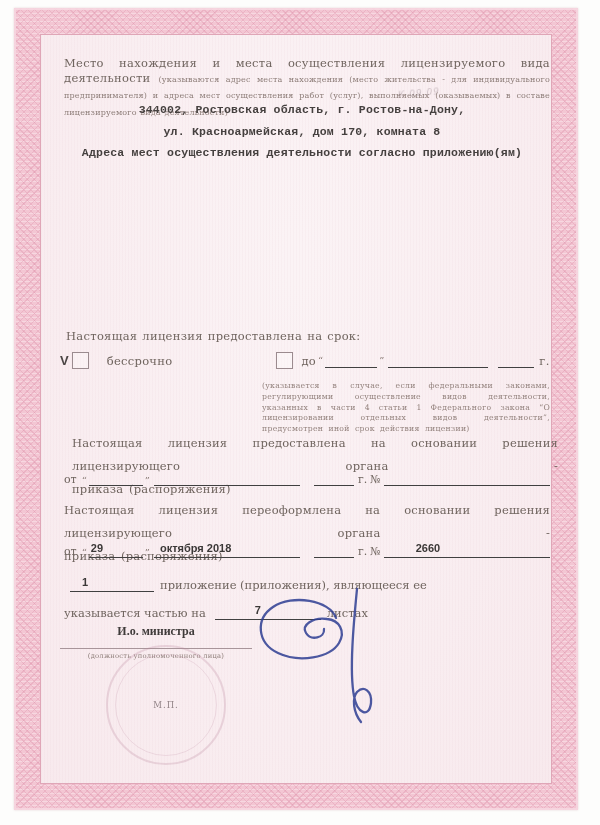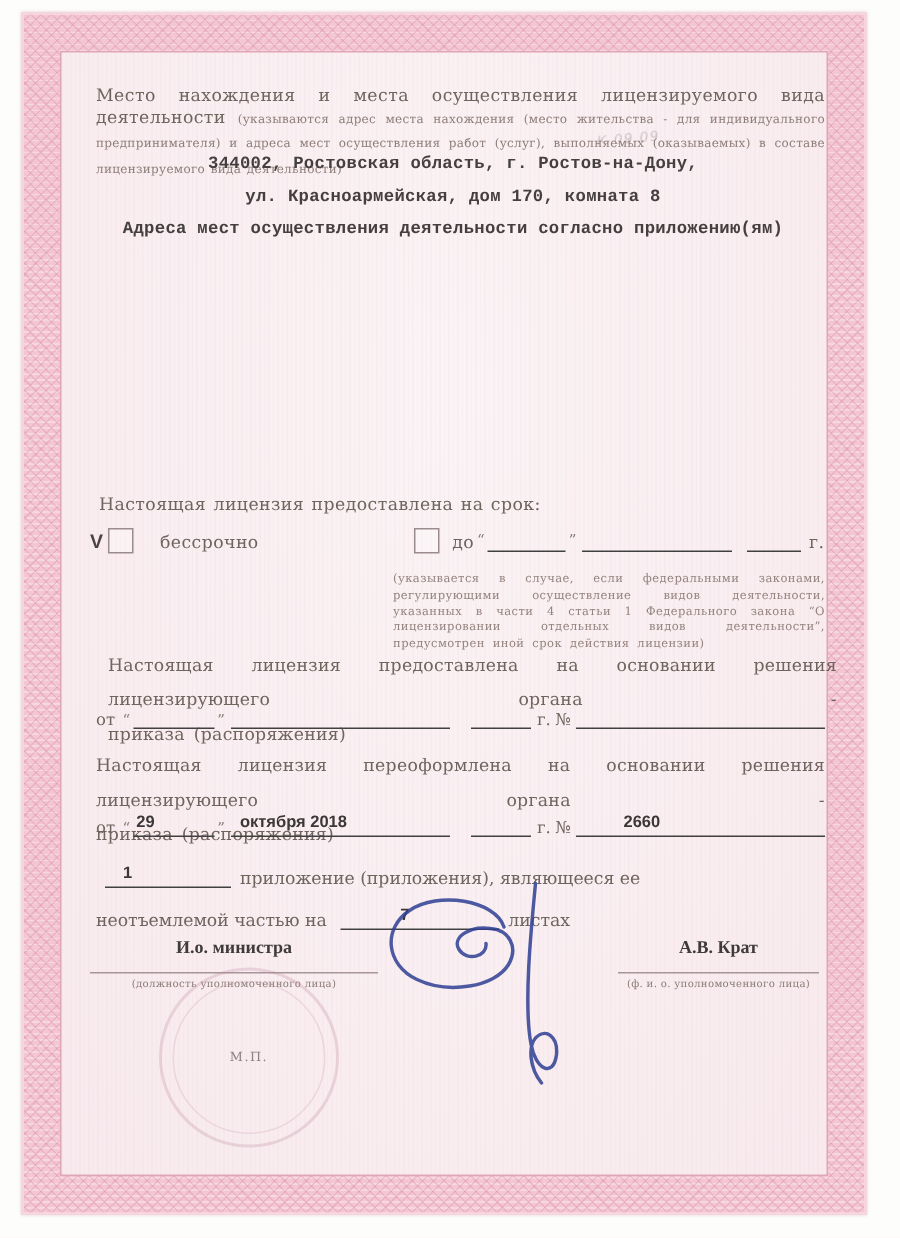--- a/index.html
+++ b/index.html
@@ -154,36 +154,31 @@
   </div>
 
   <div class="row ab" style="left:64px;top:570px;width:486px;height:22px;">
     <span class="blank" style="width:84px;margin:0 6px;">
       <span class="fill" style="left:12px;">1</span>
     </span>
     <span class="flab" style="font-size:11.5px;">приложение (приложения), являющееся ее</span>
   </div>
 
   <div class="row ab" style="left:64px;top:598px;width:486px;height:22px;">
-    <span class="flab" style="font-size:11.5px;">неотъемлемой частью на</span>
+    <span class="flab" style="font-size:11.5px;">указывается частью на</span>
     <span class="blank" style="width:106px;margin:0 6px;">
       <span class="fill" style="left:40px;">7</span>
     </span>
     <span class="flab" style="font-size:11.5px;">листах</span>
   </div>
 
   <div class="sigcol" style="left:60px;top:624px;width:192px;">
     <div class="signame">И.о. министра</div>
     <div class="sigline"></div>
     <div class="sigcap">(должность уполномоченного лица)</div>
-  </div>
-  <div class="sigcol" style="left:412px;top:624px;width:134px;">
-    <div class="signame">А.В. Крат</div>
-    <div class="sigline"></div>
-    <div class="sigcap">(ф. и. о. уполномоченного лица)</div>
   </div>
 
   <svg class="ab" style="left:240px;top:586px;" width="170" height="150" viewBox="0 0 170 150">
     <g fill="none" stroke="#2e3e93" stroke-width="2.3" stroke-linecap="round" opacity="0.85">
       <path d="M96,32 C90,14 52,8 33,21 C15,33 17,57 38,67 C59,77 90,72 99,57 C106,45 99,34 87,33 C73,31 61,39 66,47 C71,55 85,52 84,43"></path>
       <path d="M117,3 C114,34 109,84 114,110 C117,127 129,133 131,117 C132,105 124,99 117,106 C112,112 113,126 121,136"></path>
     </g>
   </svg>
 
   <div class="stamp ab" style="left:106px;top:645px;">

